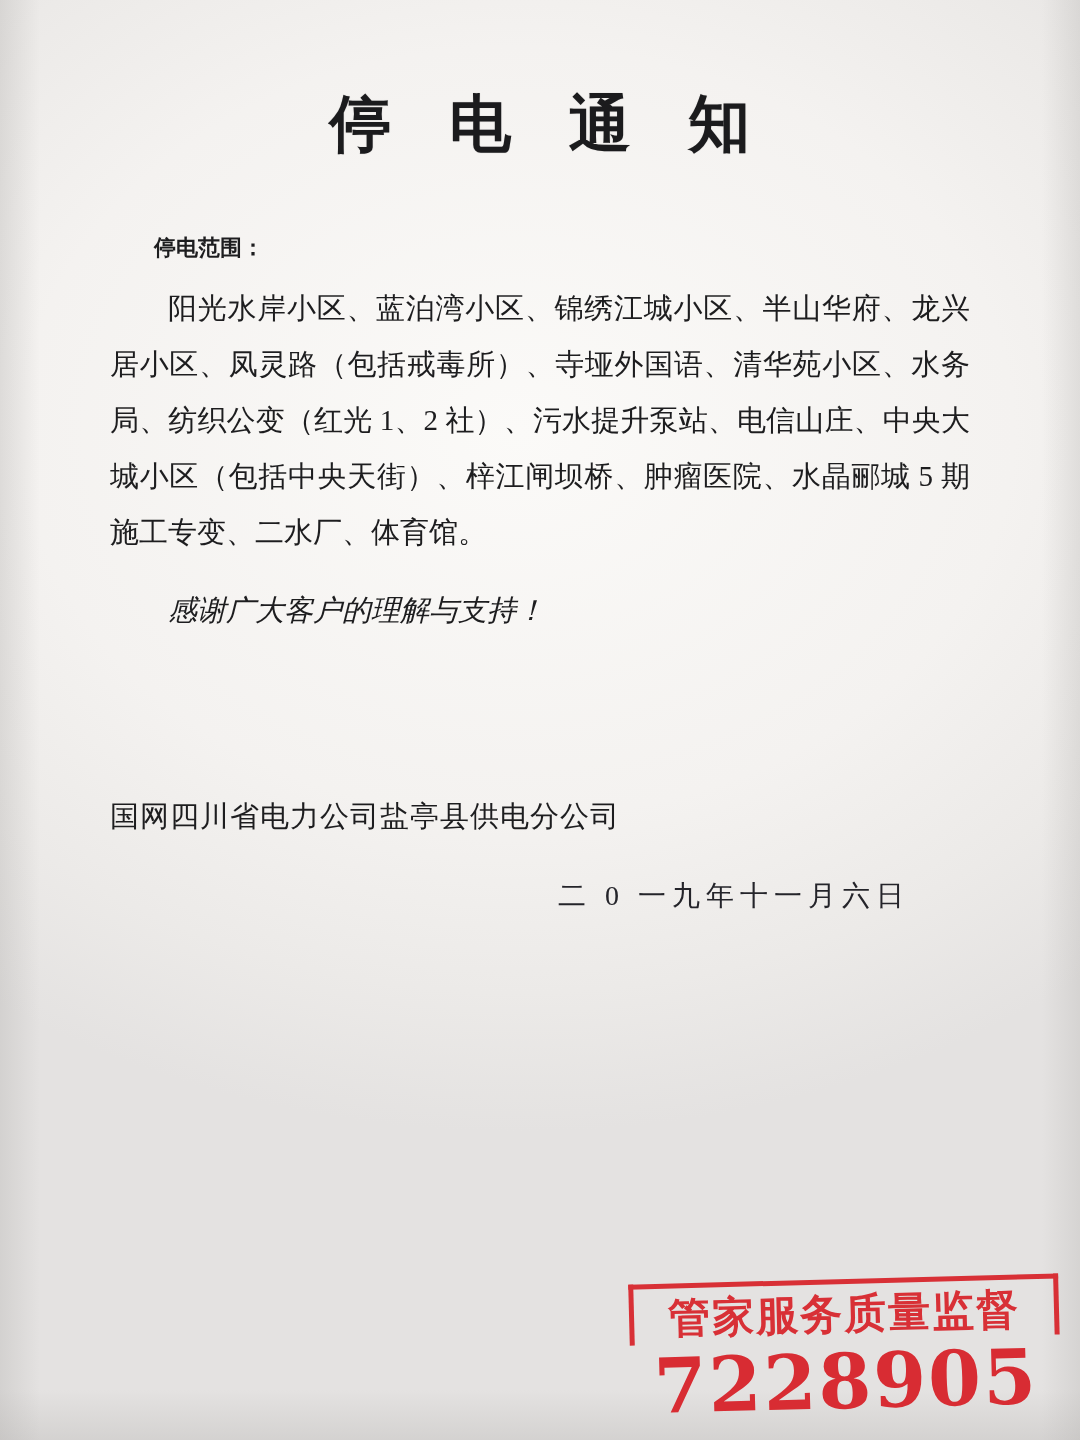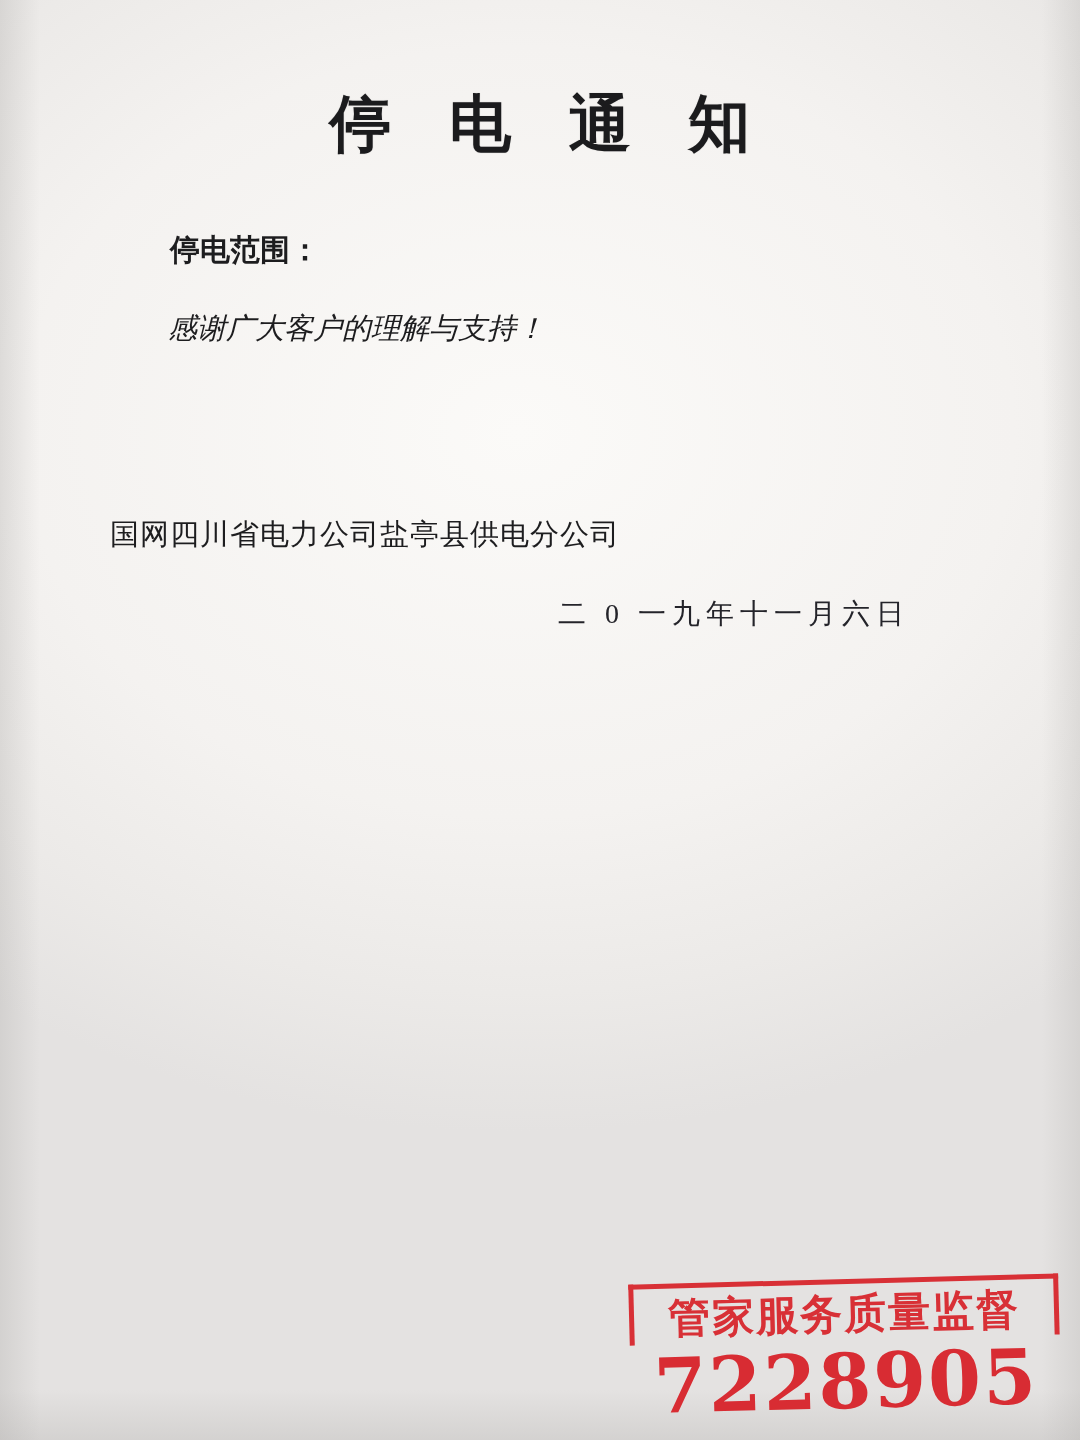--- a/index.html
+++ b/index.html
@@ -73,24 +73,25 @@
     margin: 0;
   }
 
   .bold {
     font-weight: 700;
     color: #121214;
   }
 
   .section-head {
     font-weight: 700;
-    font-size: 30px;
+    font-size: 22px;
     margin-top: 26px;
     margin-bottom: 2px;
     text-indent: 2em;
+    font-family: Liberation Mono, monospace;
   }
 
   .scope {
     text-indent: 2em;
     text-align: justify;
     font-size: 29px;
     line-height: 56px;
     margin: 0;
   }
 
@@ -154,20 +155,21 @@
 <div class="paper">
 
   <div class="title">停 电 通 知</div>
 
   <div class="body-wrap">
 
 
 
     <div class="section-head">停电范围：</div>
 
+    <p class="scope">阳光水岸小区、蓝泊湾小区、锦绣江城小区、半山华府、龙兴居小区、凤灵路（包括戒毒所）、寺垭外国语、清华苑小区、水务局、纺织公变（红光 1、2 社）、污水提升泵站、电信山庄、中央大城小区（包括中央天街）、梓江闸坝桥、肿瘤医院、水晶郦城 5 期施工专变、二水厂、体育馆。</p>
 
     <p class="thanks">感谢广大客户的理解与支持！</p>
 
     <div class="signature">国网四川省电力公司盐亭县供电分公司</div>
     <div class="date">二 0 一九年十一月六日</div>
 
   </div>
 
   <div class="stamp">
     <div class="stamp-box">管家服务质量监督</div>

